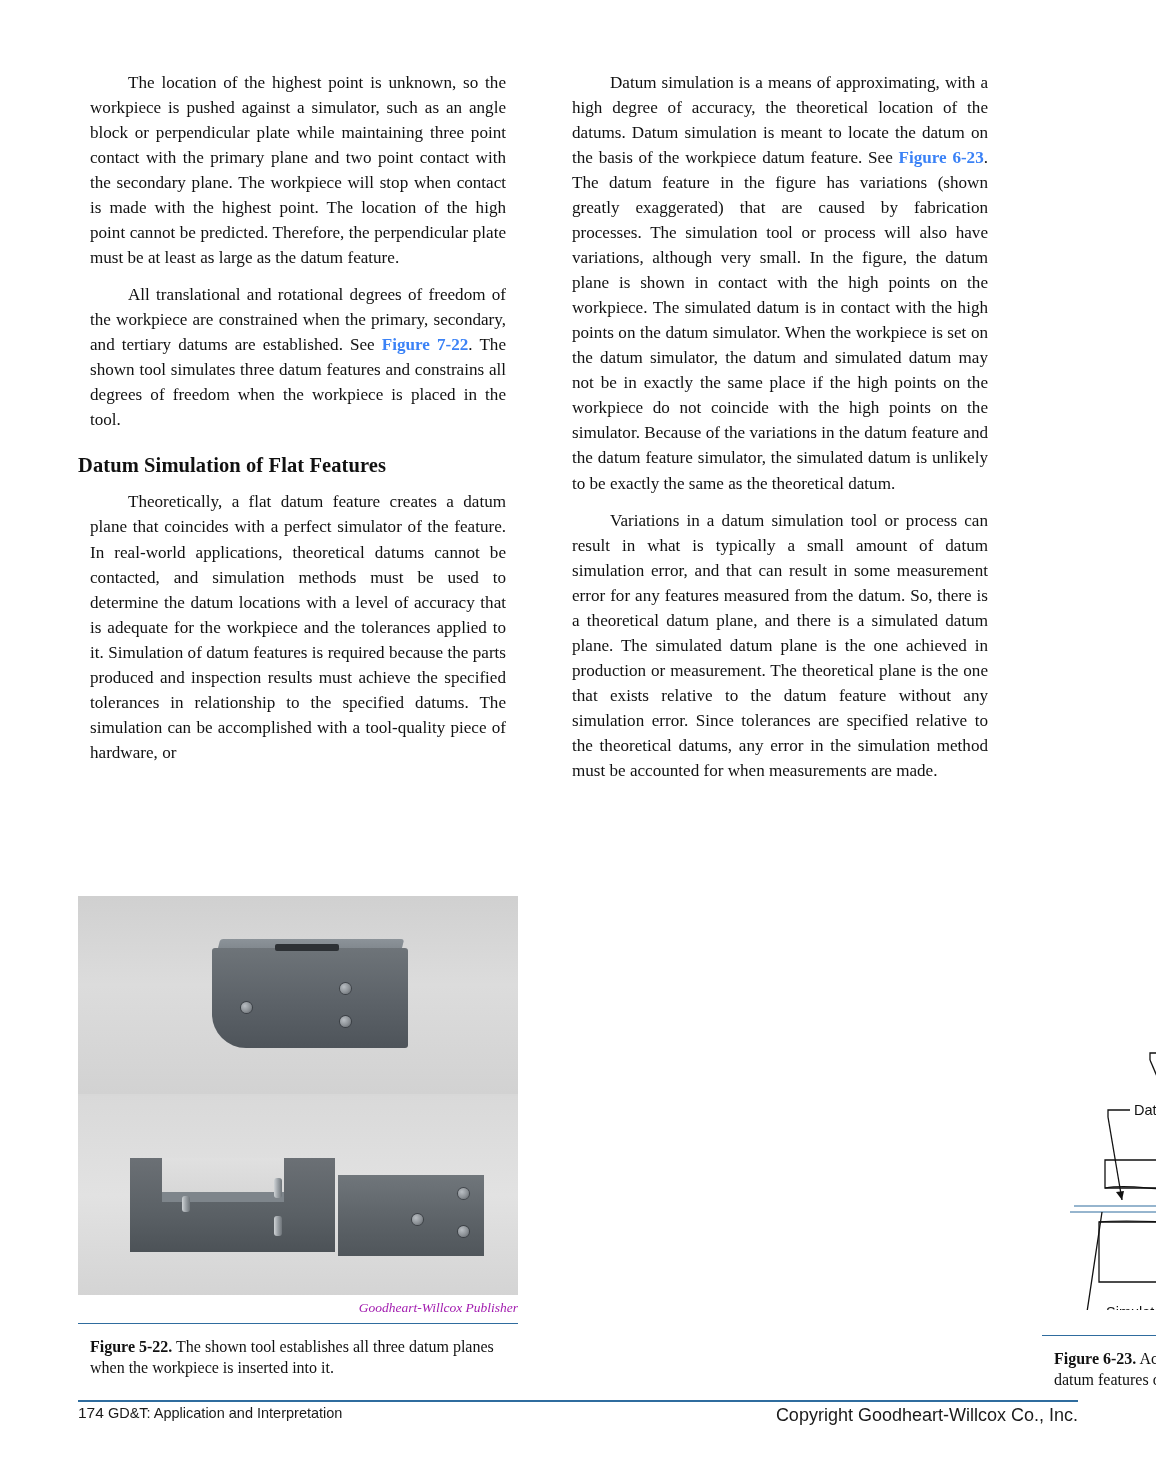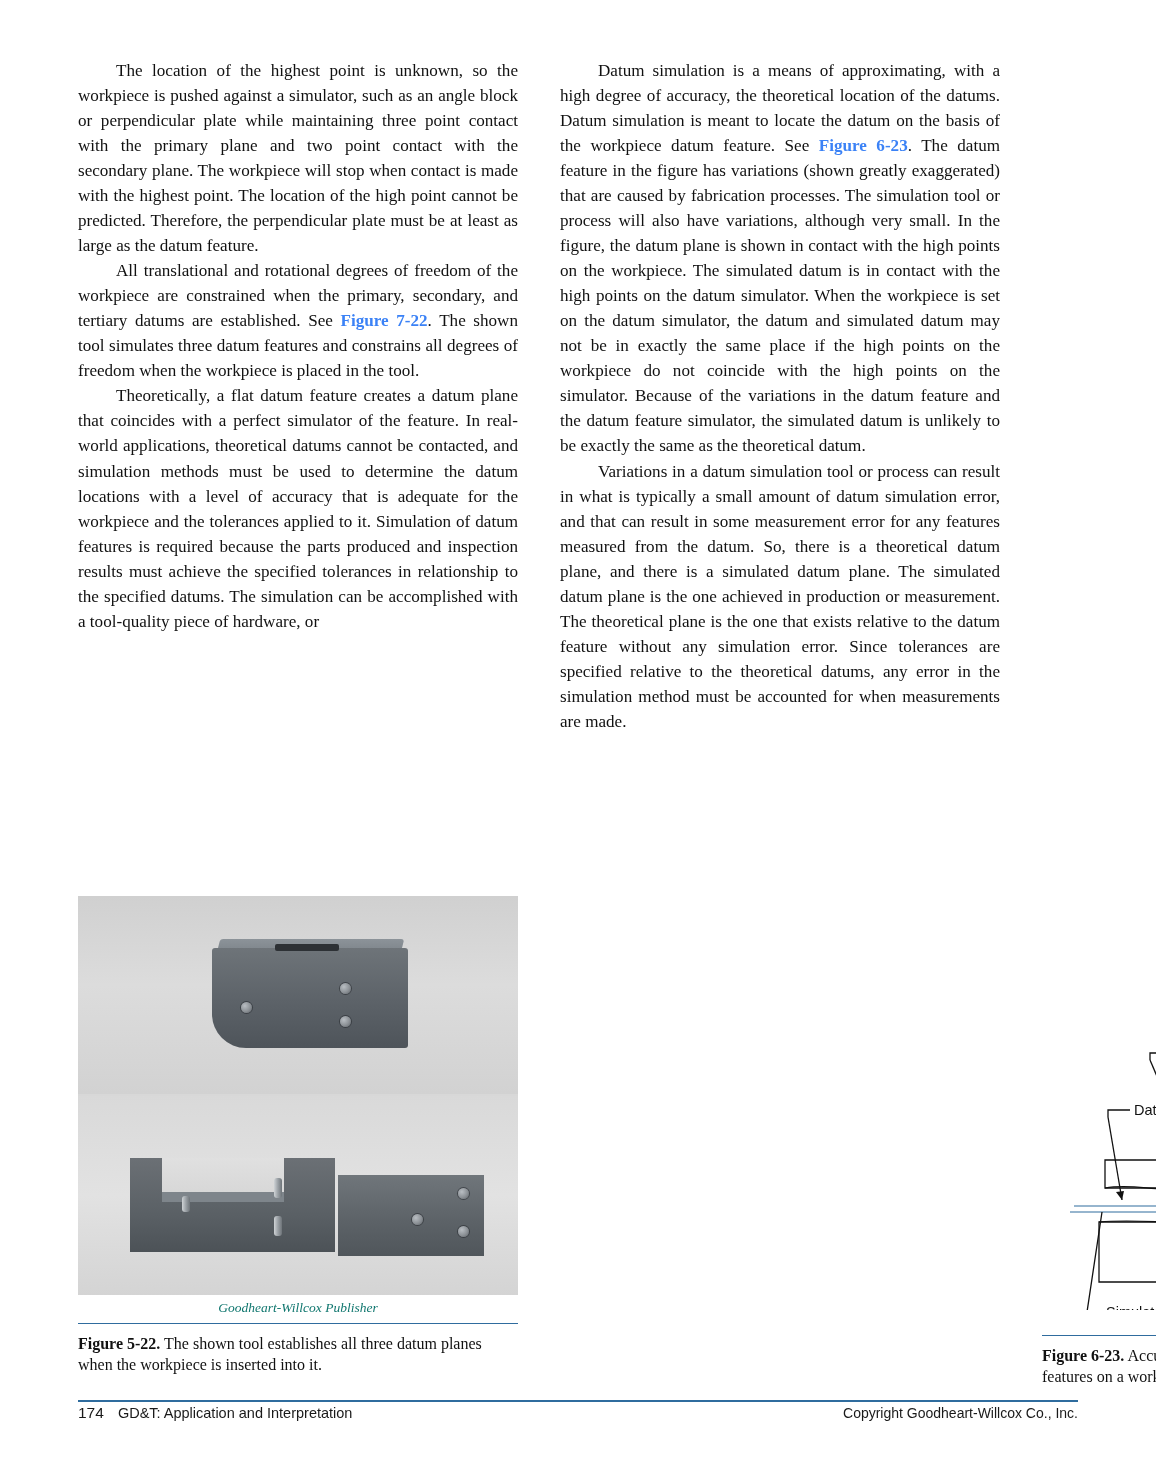--- a/index.html
+++ b/index.html
@@ -25,21 +25,21 @@
   }
   .col {
     position: absolute;
     top: 0;
     width: 440px;
   }
   .col-left { left: 0; }
   .col-right { left: 482px; }
 
   p {
-    margin: 0;
+    margin: 12px;
     font-size: 17.1px;
     line-height: 1.465;
     text-align: justify;
     text-indent: 38px;
     -webkit-hyphens: auto;
     hyphens: auto;
   }
   p.noindent { text-indent: 0; }
   .ref {
     color: #3b82f6;
@@ -146,22 +146,22 @@
   .p2 { left: 196px; top: 320px; }
   .p3 { left: 104px; top: 300px; height: 16px; }
   .h4 { left: 334px; top: 318px; }
   .h5 { left: 380px; top: 292px; }
   .h6 { left: 380px; top: 330px; }
 
   .credit {
     font-family: "Liberation Serif", serif;
     font-style: italic;
     font-size: 13.5px;
-    text-align: center;
-    color: #0f766e;
+    text-align: right;
+    color: #a21caf;
     margin-top: 5px;
   }
   .fig-rule {
     border: 0;
     border-top: 1.4px solid #2f6c9e;
     margin: 7px 0 9px 0;
   }
   .fig-caption {
     font-size: 16px;
     line-height: 1.33;
@@ -208,37 +208,38 @@
     color: #1a1a1a;
   }
   .footer .pgnum {
     font-weight: normal;
     font-size: 15.5px;
   }
   .footer .left {
     position: absolute; left: 0; top: 0;
     white-space: nowrap;
   }
-  .footer .left .t { margin-left: 14px; }
+  .footer .left .t { margin-left: 4px; }
   .footer .right {
     position: absolute; right: 0; top: 1px;
-    font-size: 14px;
+    font-size: 18px;
     white-space: nowrap;
   }
 </style>
 </head>
 <body>
 
 <div class="page">
 
   <div class="cols">
 
     <div class="col col-left">
       <p>The location of the highest point is unknown, so the workpiece is pushed against a simulator, such as an angle block or perpendicular plate while maintaining three point contact with the primary plane and two point contact with the secondary plane. The workpiece will stop when contact is made with the highest point. The location of the high point cannot be predicted. Therefore, the perpendicular plate must be at least as large as the datum feature.</p>
       <p><span>All translational and rotational degrees of freedom of the workpiece are constrained when the primary, secondary, and tertiary datums are established. See </span><span class="ref">Figure 7-22</span><span>. The shown tool simulates three datum features and constrains all degrees of freedom when the workpiece is placed in the tool.</span></p>
+      <h2 class="heading">Datum Simulation of Flat Features</h2>
       <p>Theoretically, a flat datum feature creates a datum plane that coincides with a perfect simulator of the feature. In real-world applications, theoretical datums cannot be contacted, and simulation methods must be used to determine the datum locations with a level of accuracy that is adequate for the workpiece and the tolerances applied to it. Simulation of datum features is required because the parts produced and inspection results must achieve the specified tolerances in relationship to the specified datums. The simulation can be accomplished with a tool-quality piece of hardware, or</p>
 
       <div class="fig22-wrap">
         <div class="photo">
           <div class="top-half"></div>
           <div class="bot-half"></div>
 
           <div class="tool-top-face"></div>
           <div class="tool-top"></div>
           <div class="tool-slot"></div>

